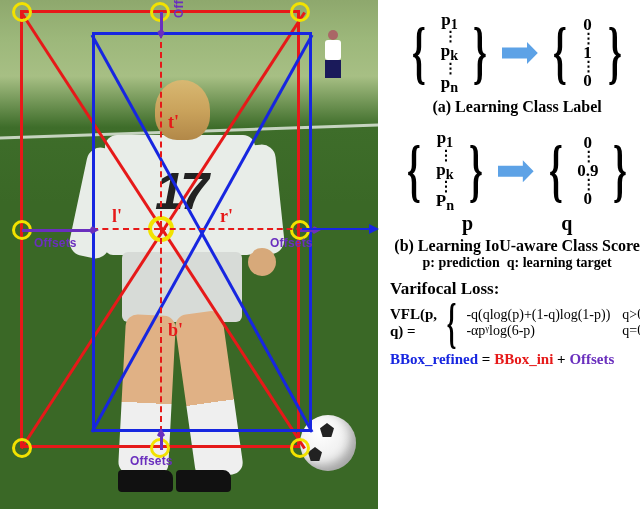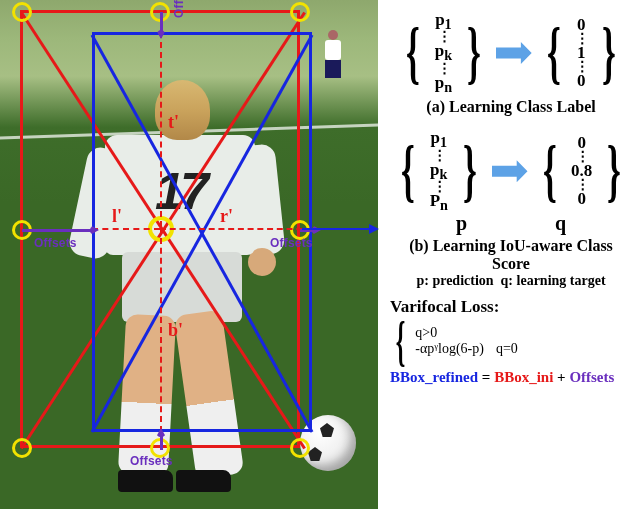--- a/index.html
+++ b/index.html
@@ -180,40 +180,42 @@
         <span><span>p</span><sub>k</sub></span>
         <span class="dots">⋮</span>
         <span><span>P</span><sub>n</sub></span>
       </div>
       <span class="brace-r">}</span>
       <div class="arrow-box"></div>
       <span class="brace-l">{</span>
       <div class="vcol">
         <span>0</span>
           <span class="dots">⋮</span>
-        <span>0.8</span>
+        <span>0.9</span>
           <span class="dots">⋮</span>
         <span>0</span>
       </div>
       <span class="brace-r">}</span>
     </div>
     <div class="pq-row">
       <span>p</span>
       <span>q</span>
     </div>
     <div class="cap" style="margin-top:2px;margin-bottom:0">(b) Learning IoU-aware Class Score</div>
     <div class="pq-note">
       <span>p: prediction</span>&nbsp;&nbsp;<span>q: learning target</span>
     </div>
 
     <div class="vfl-title">Varifocal Loss:</div>
     <div class="vfl-eq">
+      <span class="vfl-lhs">VFL(p, q) =</span>
       <span class="vfl-brace">{</span>
       <div class="vfl-cases">
         <div class="row">
+            <span>-q(qlog(p)+(1-q)log(1-p))</span>
             <span>q&gt;0</span>
           </div>
         <div class="row">
             <span>-αpᵞlog(6-p)</span>
             <span>q=0</span>
           </div>
       </div>
     </div>
 
     <div class="bbox-line">

